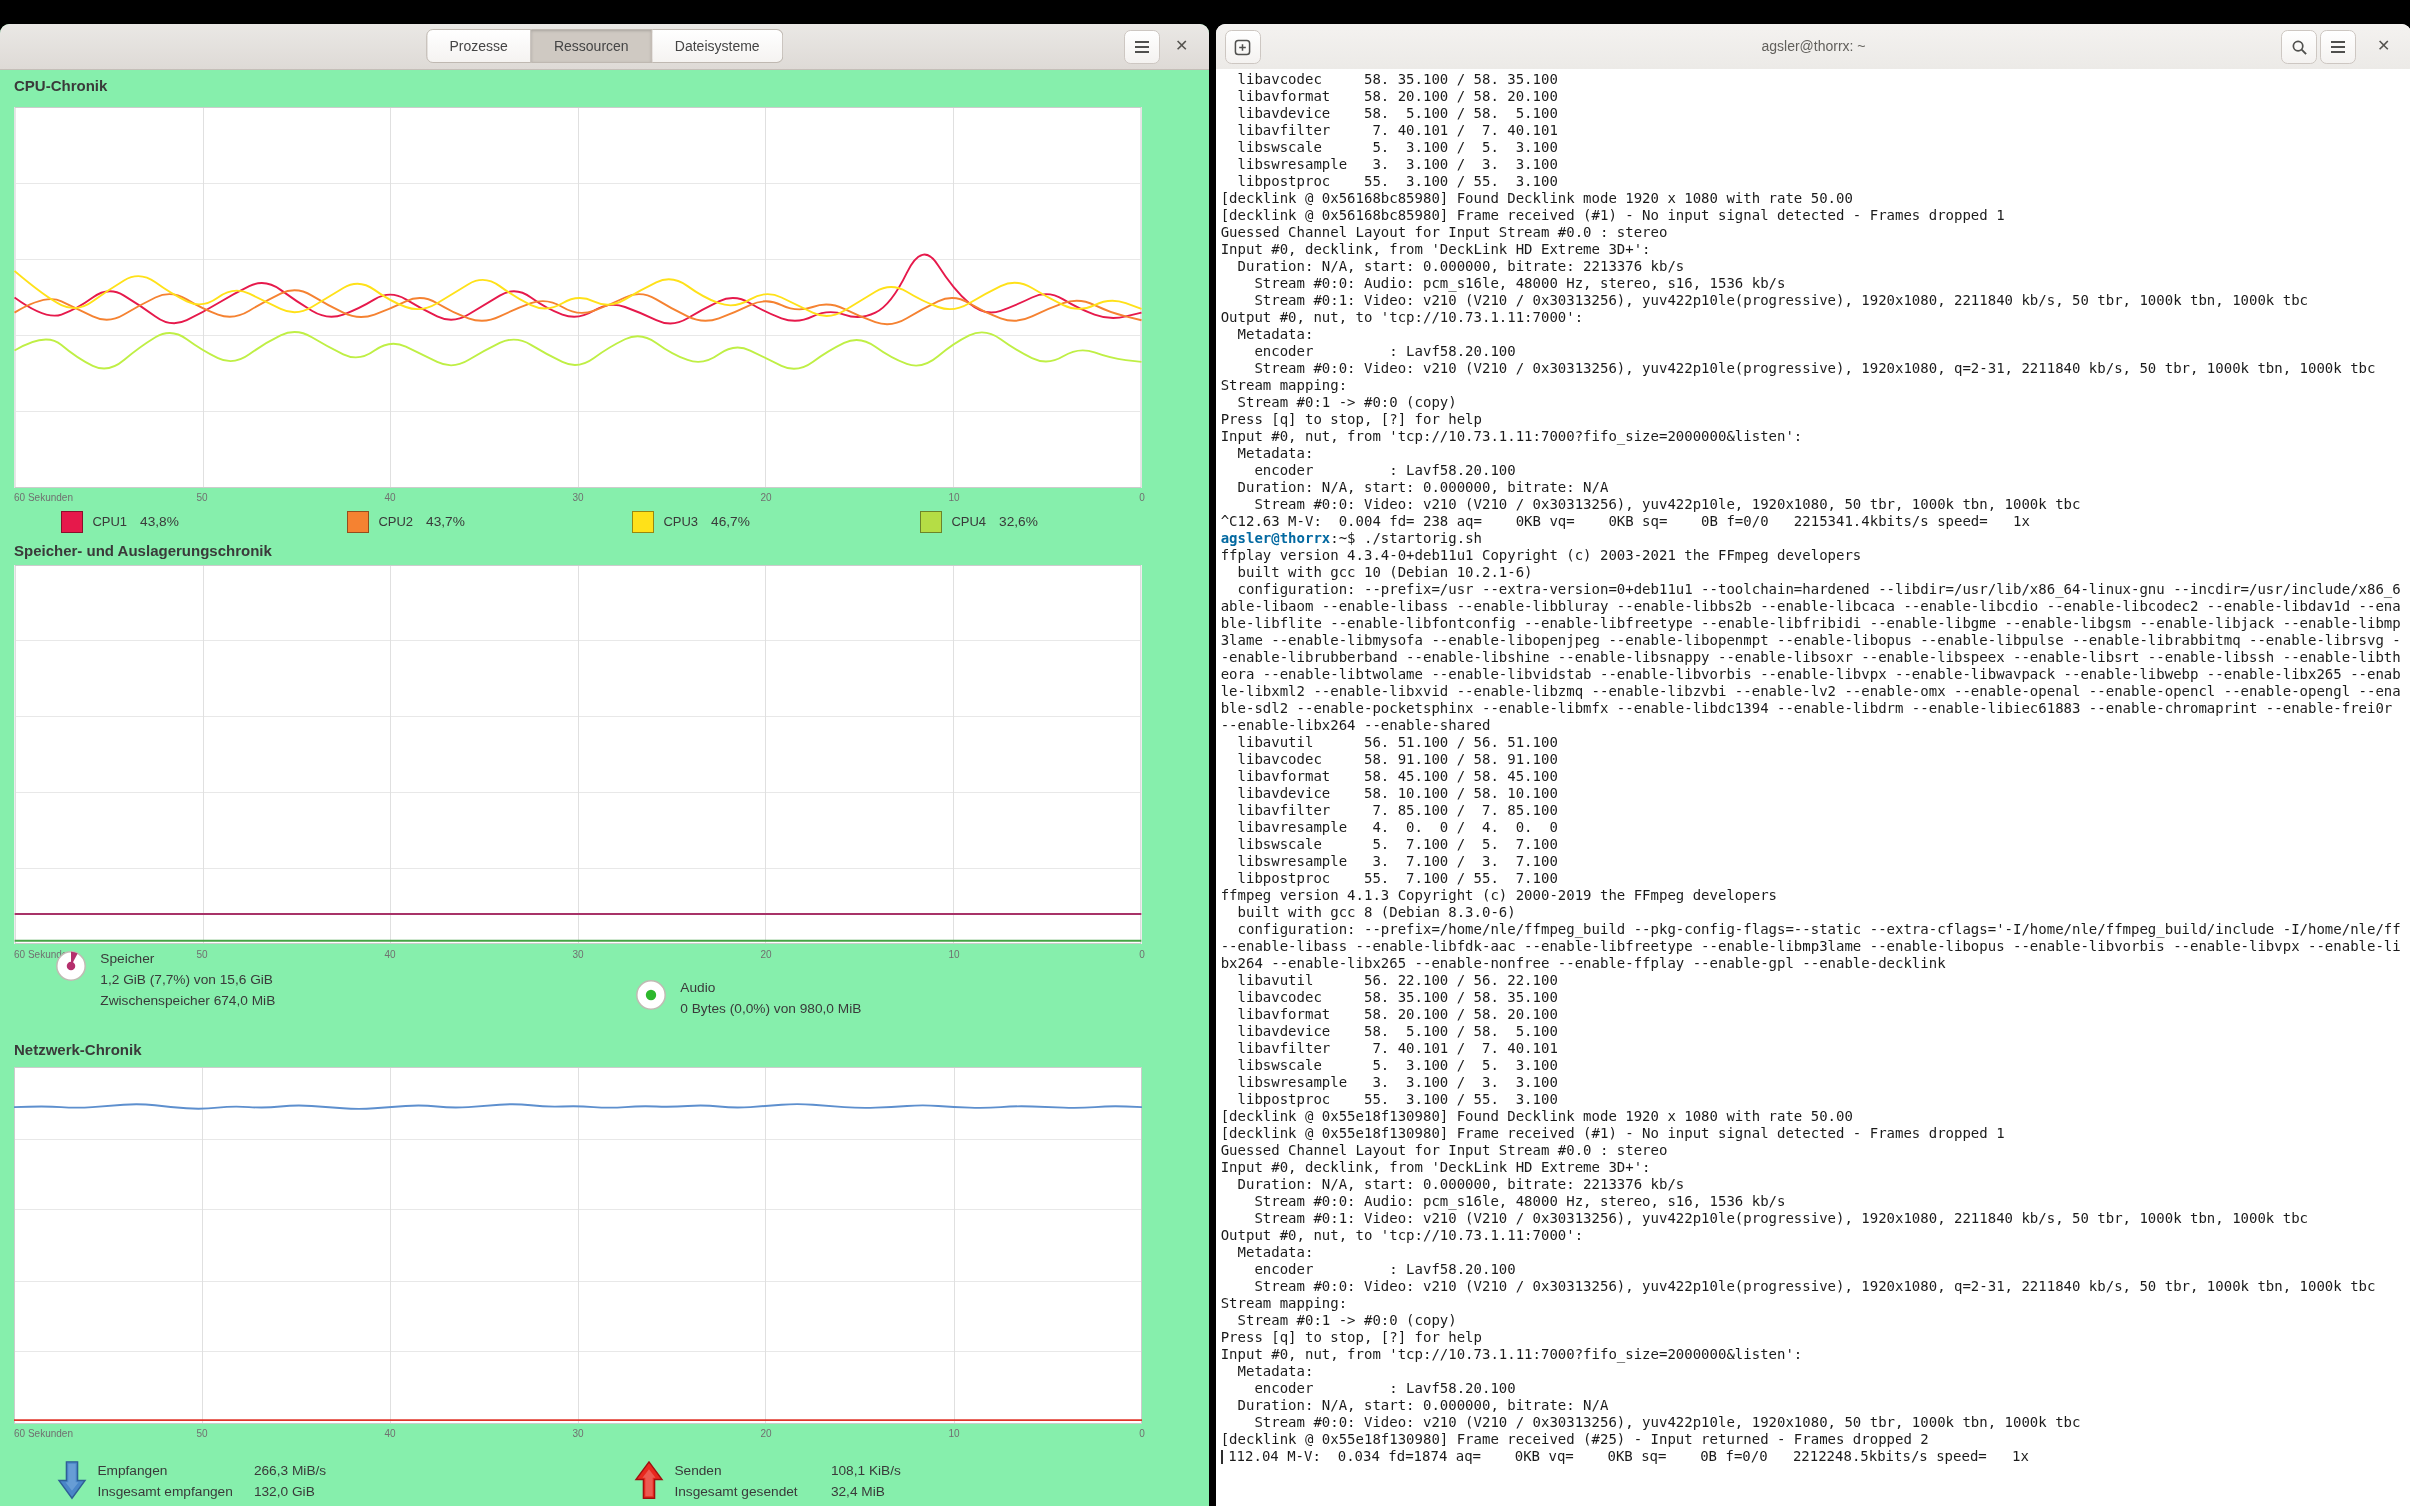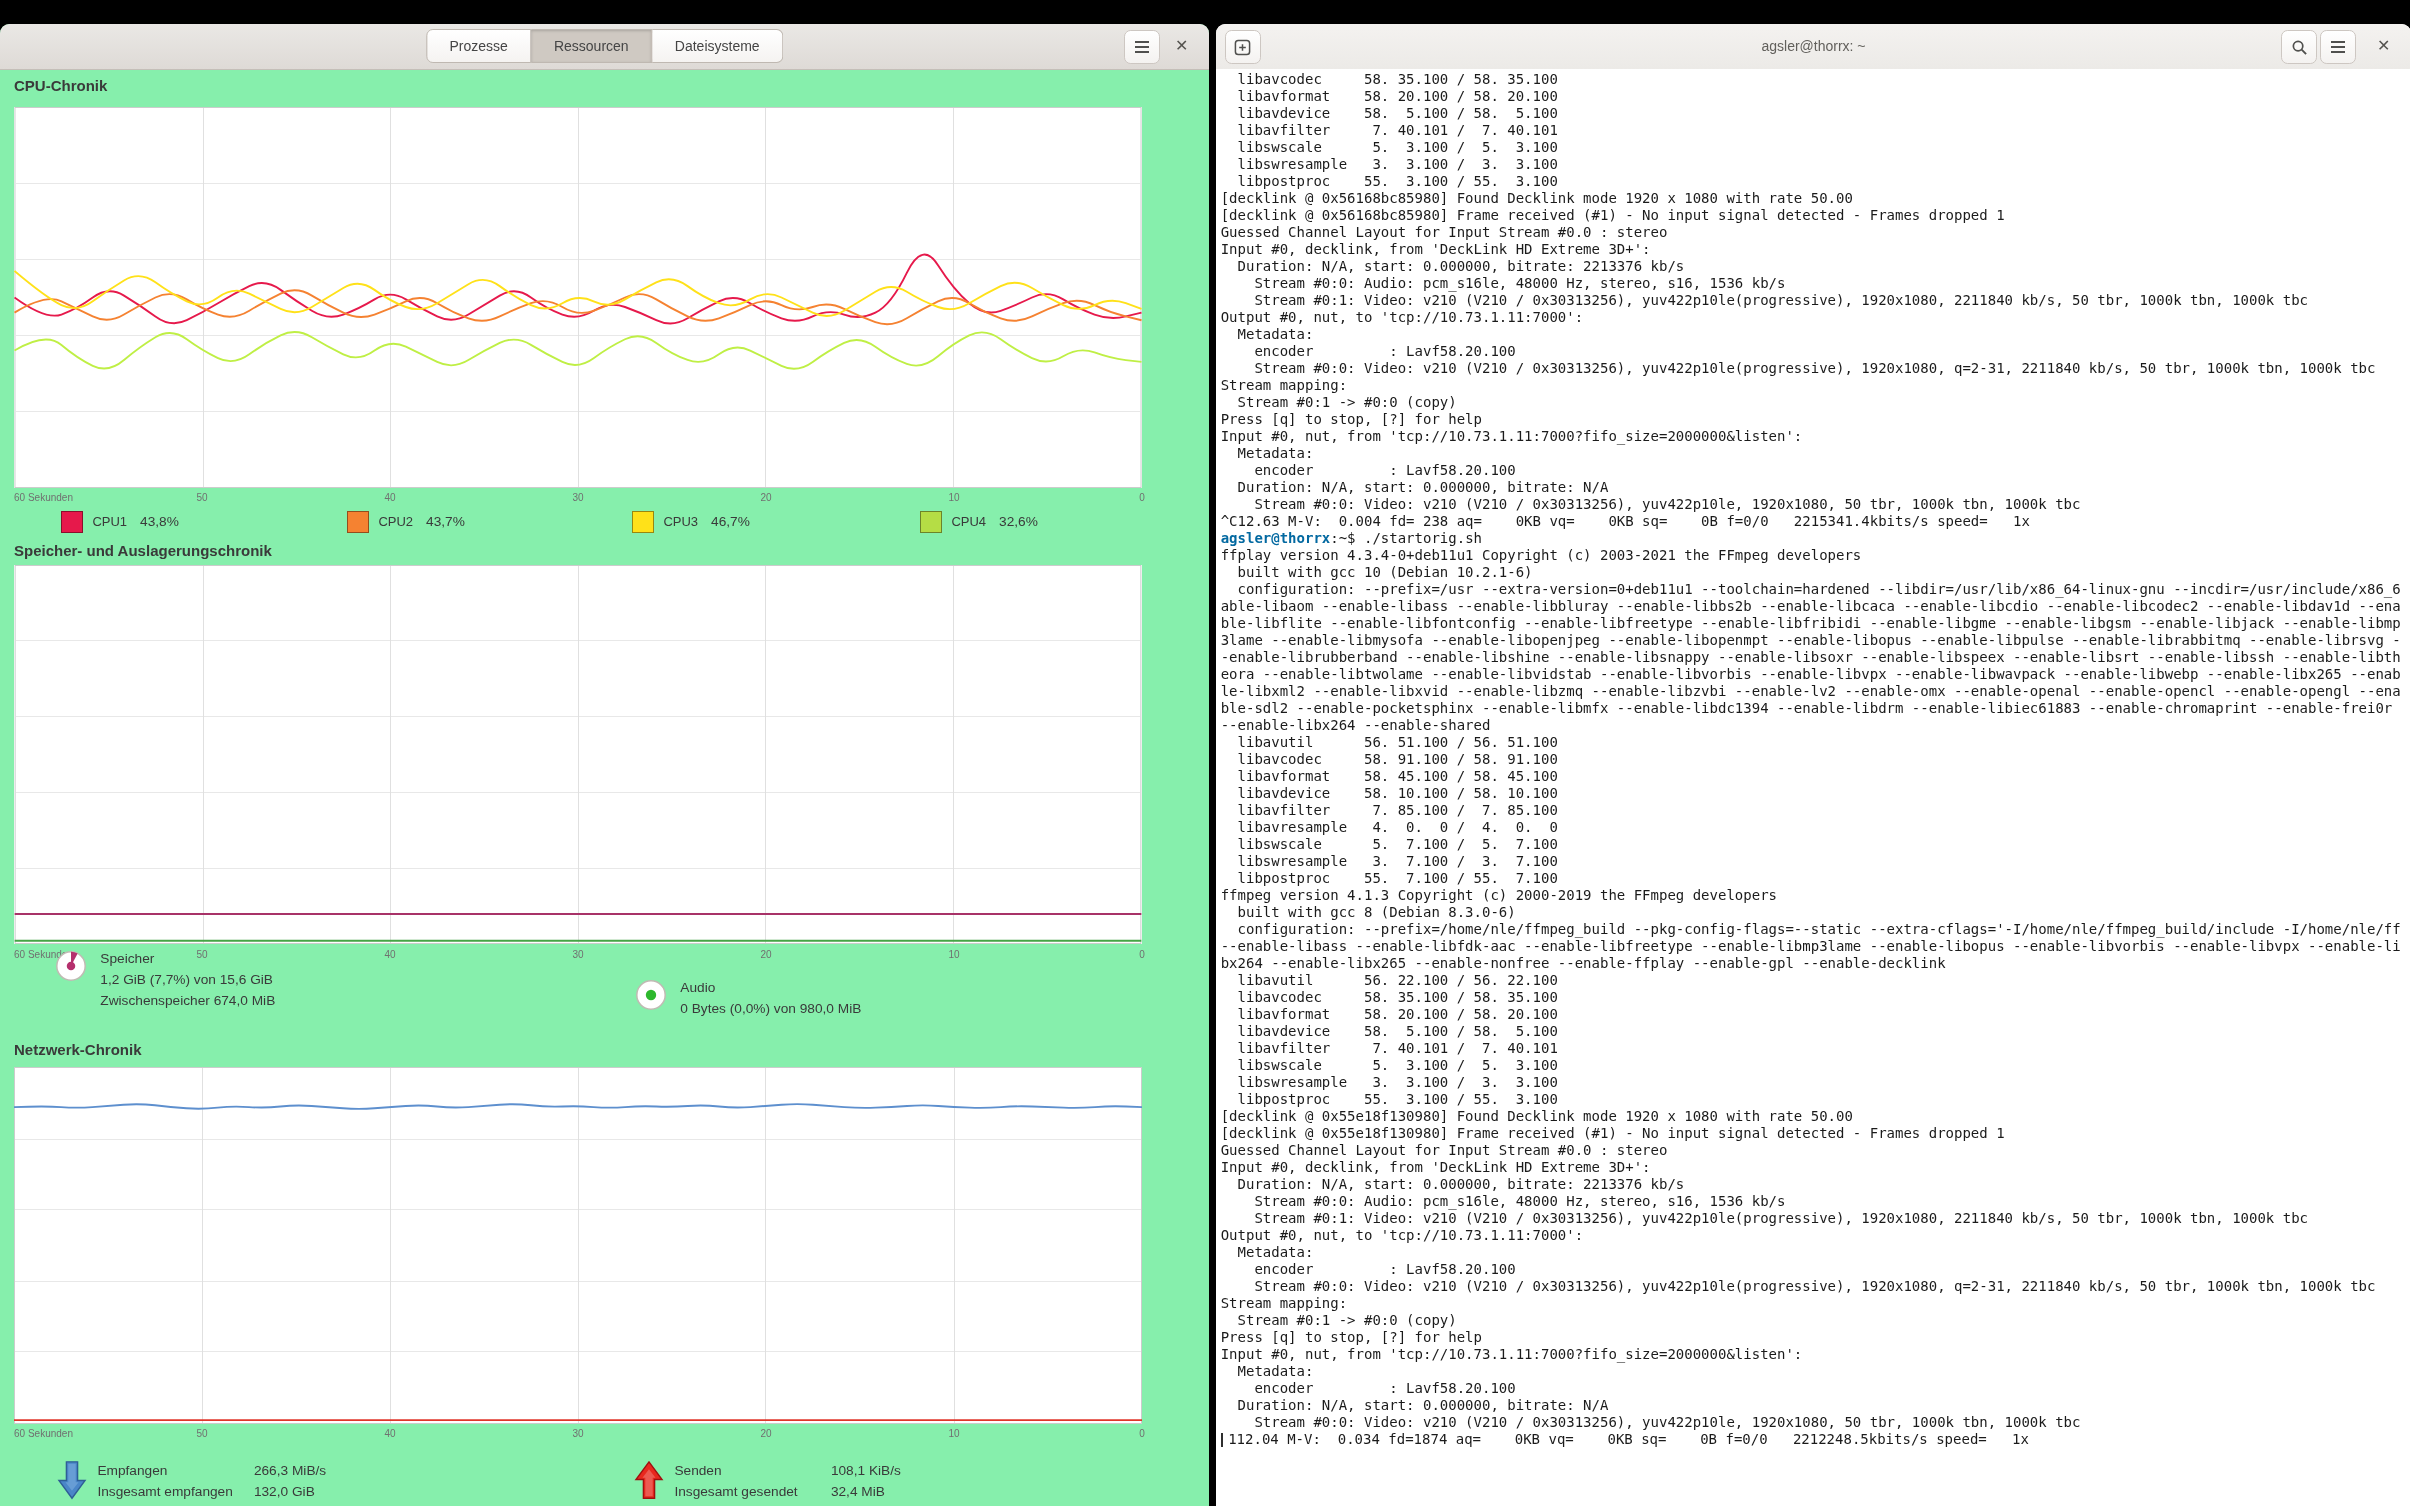--- a/index.html
+++ b/index.html
@@ -355,18 +355,19 @@
         <div class="tline">    encoder         : Lavf58.20.100</div>
         <div class="tline">    Stream #0:0: Video: v210 (V210 / 0x30313256), yuv422p10le(progressive), 1920x1080, q=2-31, 2211840 kb/s, 50 tbr, 1000k tbn, 1000k tbc</div>
         <div class="tline">Stream mapping:</div>
         <div class="tline">  Stream #0:1 -&gt; #0:0 (copy)</div>
         <div class="tline">Press [q] to stop, [?] for help</div>
         <div class="tline">Input #0, nut, from 'tcp://10.73.1.11:7000?fifo_size=2000000&amp;listen':</div>
         <div class="tline">  Metadata:</div>
         <div class="tline">    encoder         : Lavf58.20.100</div>
         <div class="tline">  Duration: N/A, start: 0.000000, bitrate: N/A</div>
         <div class="tline">    Stream #0:0: Video: v210 (V210 / 0x30313256), yuv422p10le, 1920x1080, 50 tbr, 1000k tbn, 1000k tbc</div>
+        <div class="tline">[decklink @ 0x55e18f130980] Frame received (#25) - Input returned - Frames dropped 2</div>
         <div class="tline"><span class="cursor"></span>112.04 M-V:  0.034 fd=1874 aq=    0KB vq=    0KB sq=    0B f=0/0   2212248.5kbits/s speed=   1x</div>
       </div>
   </div>
 
 </div>
 
 
 </body></html>

